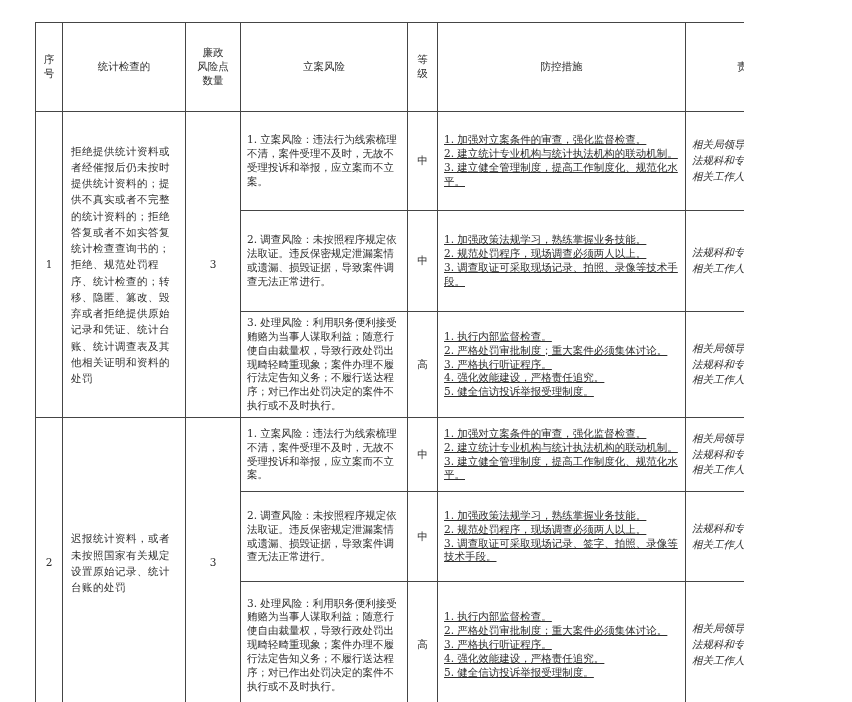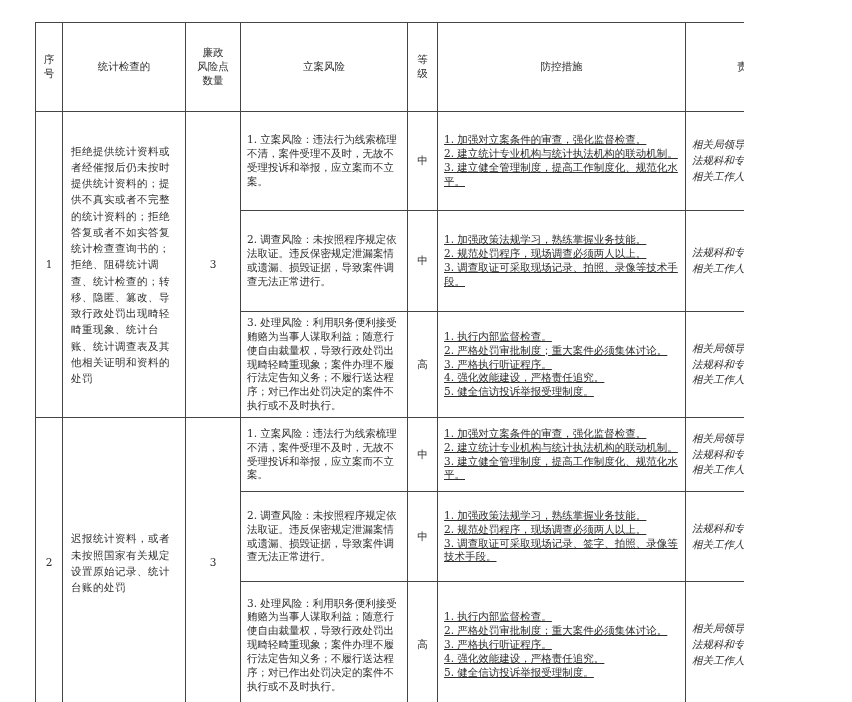--- a/index.html
+++ b/index.html
@@ -63,21 +63,21 @@
 数量</th>
           <th>立案风险</th>
           <th>等级</th>
           <th>防控措施</th>
           <th>责任人</th>
         </tr>
       </thead>
     <tbody>
         <tr style="height: 99px;">
           <td class="c-center" rowspan="3">1</td>
-          <td class="c-left power" rowspan="3">拒绝提供统计资料或者经催报后仍未按时提供统计资料的；提供不真实或者不完整的统计资料的；拒绝答复或者不如实答复统计检查查询书的；拒绝、阻碍统计调查、统计检查的；转移、隐匿、篡改、导致行政处罚出现畸轻畸重现象、统计台账、统计调查表及其他相关证明和资料的处罚</td>
+          <td class="c-left power" rowspan="3">拒绝提供统计资料或者经催报后仍未按时提供统计资料的；提供不真实或者不完整的统计资料的；拒绝答复或者不如实答复统计检查查询书的；拒绝、规范处罚程序、统计检查的；转移、隐匿、篡改、毁弃或者拒绝提供原始记录和凭证、统计台账、统计调查表及其他相关证明和资料的处罚</td>
           <td class="c-center" rowspan="3">3</td>
           <td class="c-left form">1. 立案风险：违法行为线索梳理不清，案件受理不及时，无故不受理投诉和举报，应立案而不立案。</td>
           <td class="c-center">中</td>
           <td class="c-left pre measures">1. 加强对立案条件的审查，强化监督检查。
 2. 建立统计专业机构与统计执法机构的联动机制。
 3. 建立健全管理制度，提高工作制度化、规范化水平。</td>
           <td class="c-left pre resp">相关局领导
 法规科和专业科室负责人
 相关工作人员</td>
         </tr>

